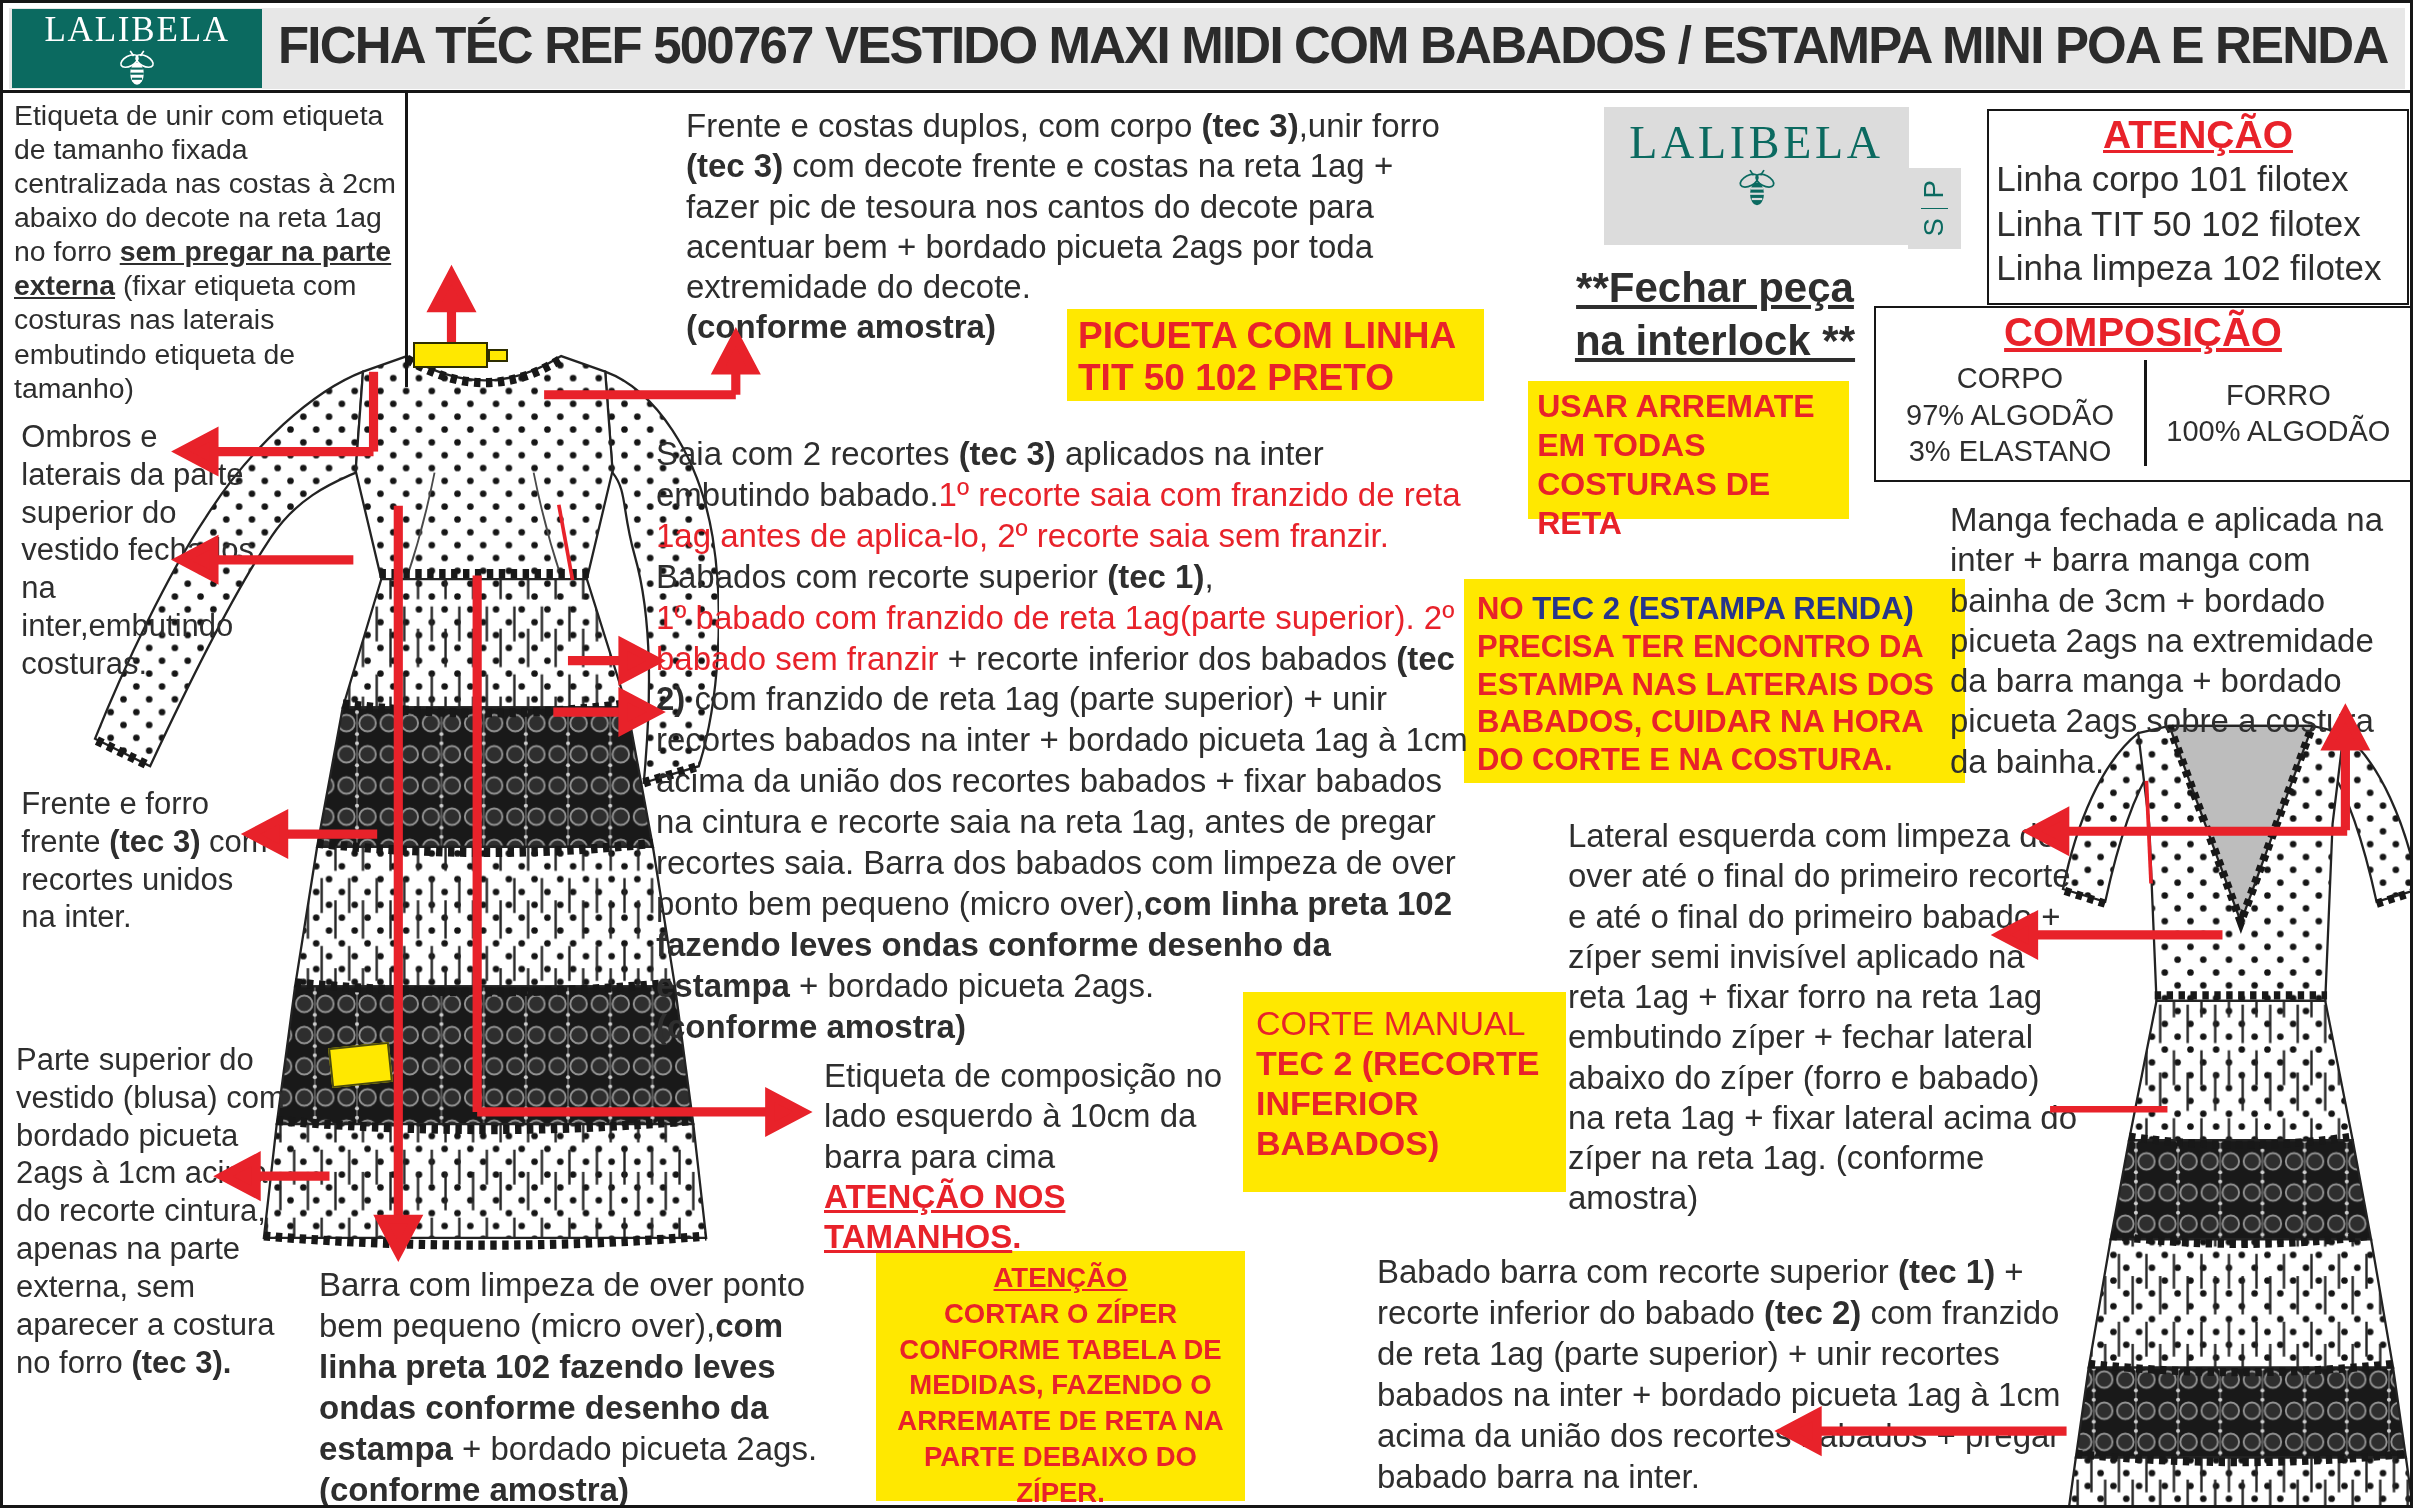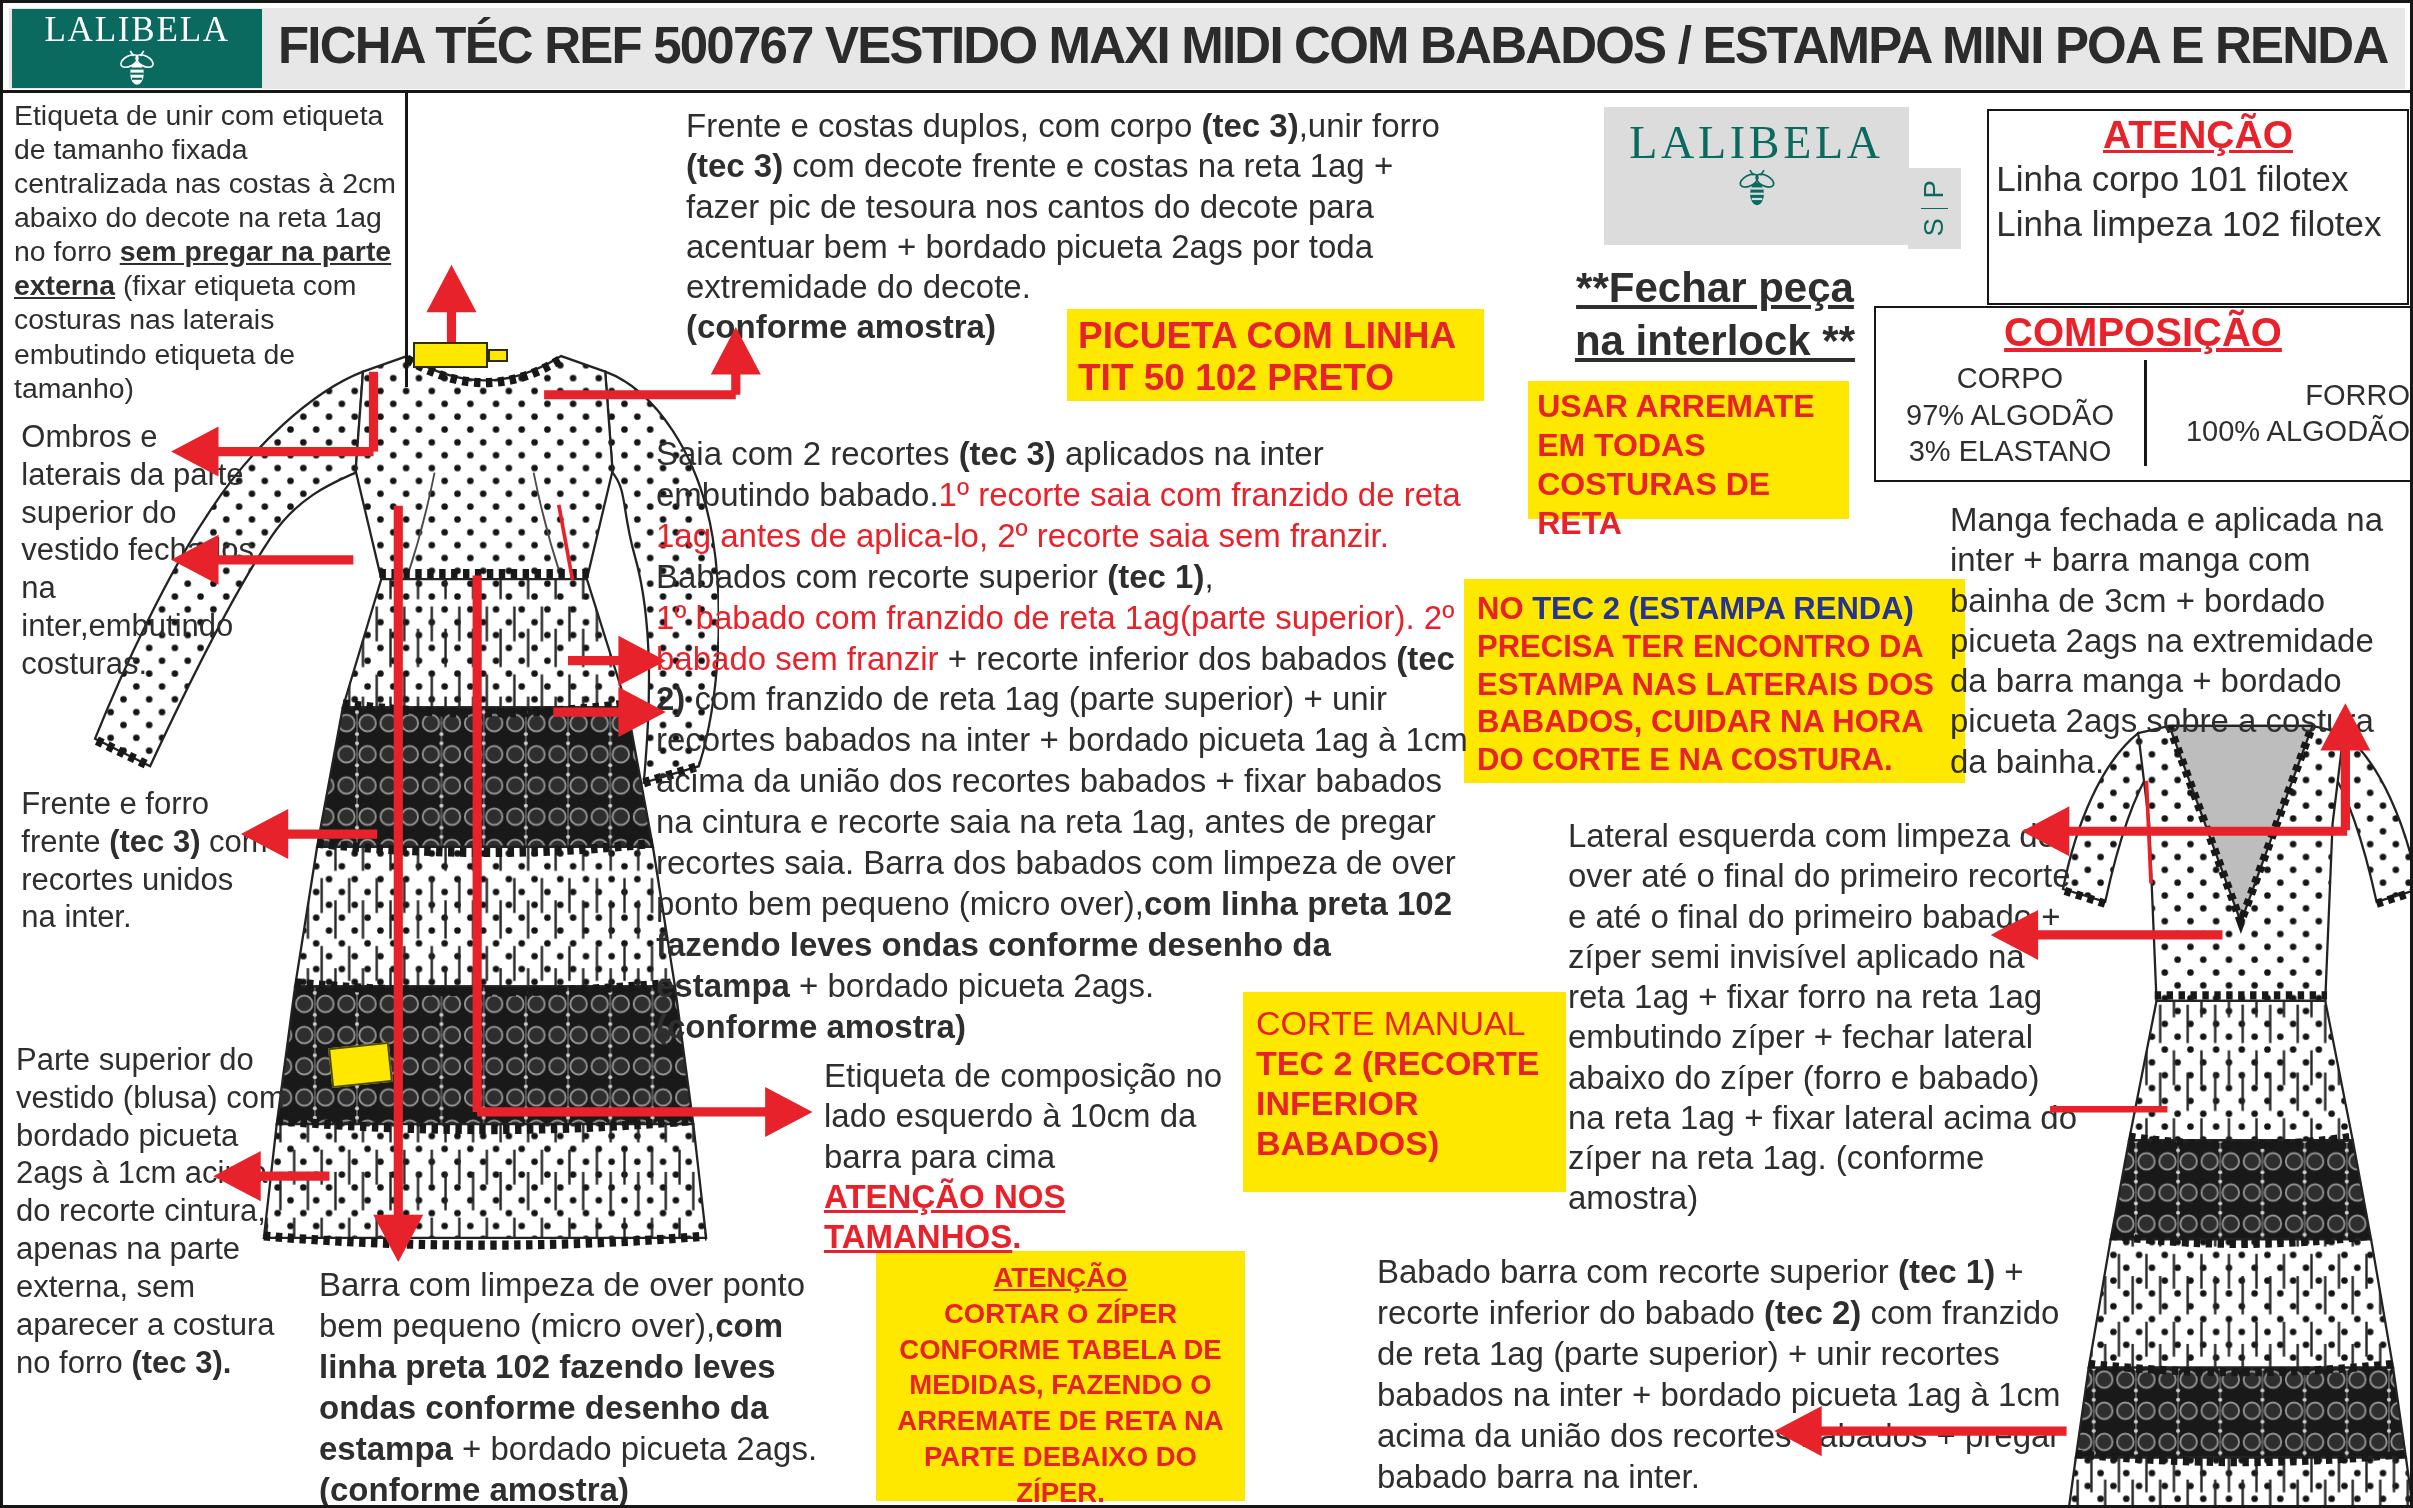--- a/index.html
+++ b/index.html
@@ -34,21 +34,21 @@
   #ps-tab .ps-div{width:27.5px;height:1.8px;background:#0b6a60;transform:none;margin:5.5px 0;}
   
   #atencao-box{left:1984px;top:106px;width:422px;height:196px;border:2.8px solid #161616;z-index:3;box-sizing:border-box;background:#fff;}
   #atencao-box .title{font-size:39px;font-weight:bold;color:#e8222a;text-decoration:underline;text-align:center;margin-top:1.8px;}
   #atencao-box .line{font-size:35px;line-height:1.28;padding-left:7.3px;}
   #composicao-box{left:1871px;top:303px;width:538px;height:176px;border:2.8px solid #161616;z-index:3;box-sizing:border-box;background:#fff;}
   #composicao-box .title{font-size:40px;font-weight:bold;color:#e8222a;text-decoration:underline;text-align:center;margin-top:1.8px;}
   #comp-cols{display:flex;margin-top:5.5px;height:106px;}
   #comp-corpo{width:268px;text-align:center;font-size:29px;line-height:1.25;}
   #comp-div{width:2.8px;background:#161616;height:106px;}
-  #comp-forro{flex:1;text-align:right;font-size:29px;line-height:1.25;padding-top:16.5px;}
+  #comp-forro{flex:1;text-align:center;font-size:29px;line-height:1.25;padding-top:16.5px;}
   
   #fechar{left:1515px;top:259px;width:394px;font-size:42px;font-weight:bold;text-align:center;line-height:1.25;z-index:3;}
   #fechar div{text-decoration:underline;}
   
   #arrows{position:absolute;left:0;top:0;z-index:8;pointer-events:none;}
   svg.dress{position:absolute;z-index:1;}
   
   #neck-tag{left:410px;top:339px;width:75px;height:26px;background:#ffe800;border:2.8px solid #2e2e00;z-index:9;box-sizing:border-box;}
   #neck-tag-nub{left:485px;top:346px;width:20px;height:13px;background:#ffe800;border:2.8px solid #2e2e00;z-index:9;box-sizing:border-box;}
   #comp-tag{left:327px;top:1042px;width:61px;height:40px;background:#ffe800;border:2.8px solid #4a4a10;z-index:9;transform:rotate(-6deg);box-sizing:border-box;}
@@ -184,20 +184,21 @@
     <div>na interlock **</div>
   </div>
 
   <div class="yellowbox" style="left:1525px;top:378px;width:321px;height:138px;padding:5.5px 9.2px;">
     <span class="redtxt" style="font-size:32px;line-height:1.22;display:block;">USAR ARREMATE EM TODAS COSTURAS DE RETA</span>
   </div>
 
   <div class="abs" id="atencao-box">
     <div class="title">ATENÇÃO</div>
     <div class="line">Linha corpo 101 filotex</div>
+    <div class="line">Linha TIT 50 102 filotex</div>
     <div class="line">Linha limpeza 102 filotex</div>
   </div>
 
   <div class="abs" id="composicao-box">
     <div class="title">COMPOSIÇÃO</div>
     <div id="comp-cols">
       <div id="comp-corpo">
         <div>CORPO</div>
         <div>97% ALGODÃO</div>
         <div>3% ELASTANO</div>

